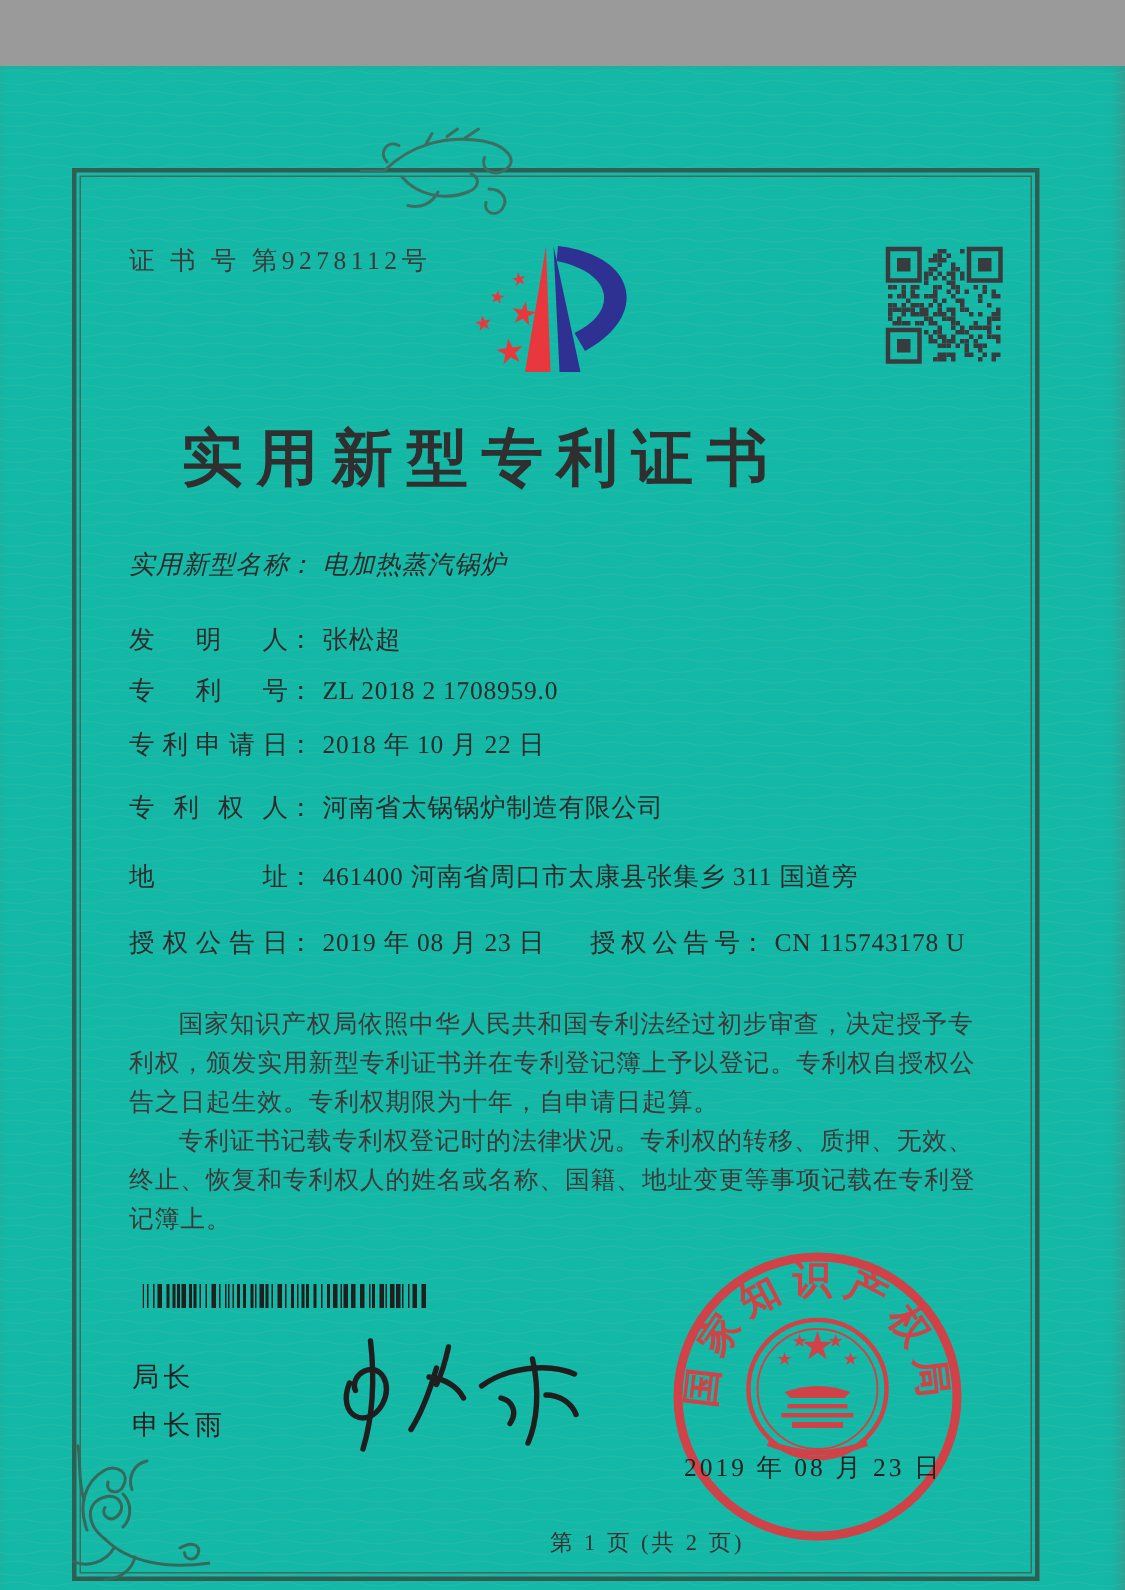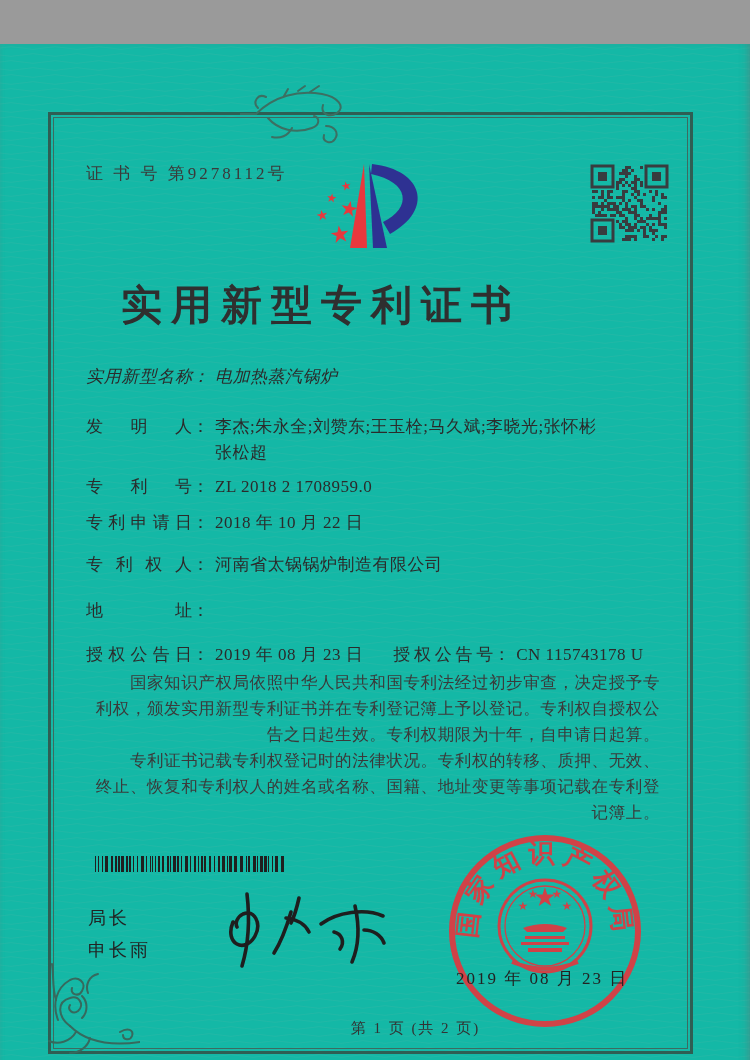--- a/index.html
+++ b/index.html
@@ -21,27 +21,27 @@
   .frow{display:flex;align-items:flex-start;line-height:26px;}
   .flabel{display:inline-block;width:106px;text-align:justify;text-align-last:justify;flex:0 0 106px;}
   .fcolon{flex:0 0 auto;}
   .fvalue{margin-left:6px;letter-spacing:.5px;}
   .gap-a{margin-bottom:24px;font-style:italic;} .gap-b{margin-bottom:8px;} .gap-c{margin-bottom:10px;}
   .gap-d{margin-bottom:16px;} .gap-e{margin-bottom:20px;} .gap-f{margin-bottom:18px;}
   .grant-row{display:flex;}
   .grant-second{margin-left:30px;display:flex;}
   .grant-second .flabel{width:100px;flex-basis:100px;}
   .paras{position:absolute;left:86px;top:626px;width:574px;font-size:16.5px;line-height:26px;color:#3a3a3a;}
-  .paras p{margin:0;text-indent:2em;letter-spacing:.6px;text-align:right;}
+  .paras p{margin:0;text-indent:2em;letter-spacing:.6px;}
   .barcode{position:absolute;left:95px;top:812px;}
   .director{position:absolute;left:88px;top:858px;font-size:18px;letter-spacing:3px;color:#222;}
   .director div{line-height:32px;}
   .signature{position:absolute;left:203px;top:838px;}
   .seal{position:absolute;left:438px;top:780px;}
-  .page-indicator{position:absolute;left:48px;top:975px;width:639px;text-align:center;font-size:15px;letter-spacing:2px;color:#333;padding-left:48px;}
+  .page-indicator{position:absolute;left:64px;top:975px;width:639px;text-align:center;font-size:15px;letter-spacing:2px;color:#333;padding-left:48px;}
   .back-note{position:absolute;left:48px;top:1018px;width:620px;text-align:center;font-size:16.5px;letter-spacing:3px;color:#3d3d3d;}
   .ornament{position:absolute;pointer-events:none;}
   .orn-top{left:240px;top:40px;}
   .orn-bl{left:28px;top:918px;}
 </style>
 </head>
 <body>
 
 <div class="page">
 
@@ -442,21 +442,20 @@
   <div class="fields">
     <div class="frow gap-a">
       <span class="flabel">实用新型名称</span>
         <span class="fcolon">：</span>
       <span class="fvalue">电加热蒸汽锅炉</span>
     </div>
     <div class="frow gap-b">
       <span class="flabel">发明人</span>
         <span class="fcolon">：</span>
       <span class="fvalue">
-        <div>李杰;朱永全;刘赞东;王玉栓;马久斌;李晓光;张怀彬</div>
         <div>张松超</div>
       </span>
     </div>
     <div class="frow gap-c">
       <span class="flabel">专利号</span>
         <span class="fcolon">：</span>
       <span class="fvalue">ZL 2018 2 1708959.0</span>
     </div>
     <div class="frow gap-d">
       <span class="flabel">专利申请日</span>
@@ -464,20 +463,21 @@
       <span class="fvalue">2018 年 10 月 22 日</span>
     </div>
     <div class="frow gap-e">
       <span class="flabel">专利权人</span>
         <span class="fcolon">：</span>
       <span class="fvalue">河南省太锅锅炉制造有限公司</span>
     </div>
     <div class="frow gap-f">
       <span class="flabel">地址</span>
         <span class="fcolon">：</span>
+      <span class="fvalue">461400 河南省周口市太康县张集乡 311 国道旁</span>
     </div>
     <div class="grant-row">
       <div class="frow">
         <span class="flabel">授权公告日</span>
           <span class="fcolon">：</span>
         <span class="fvalue">2019 年 08 月 23 日</span>
       </div>
       <div class="grant-second frow">
         <span class="flabel">授权公告号</span>
           <span class="fcolon">：</span>

